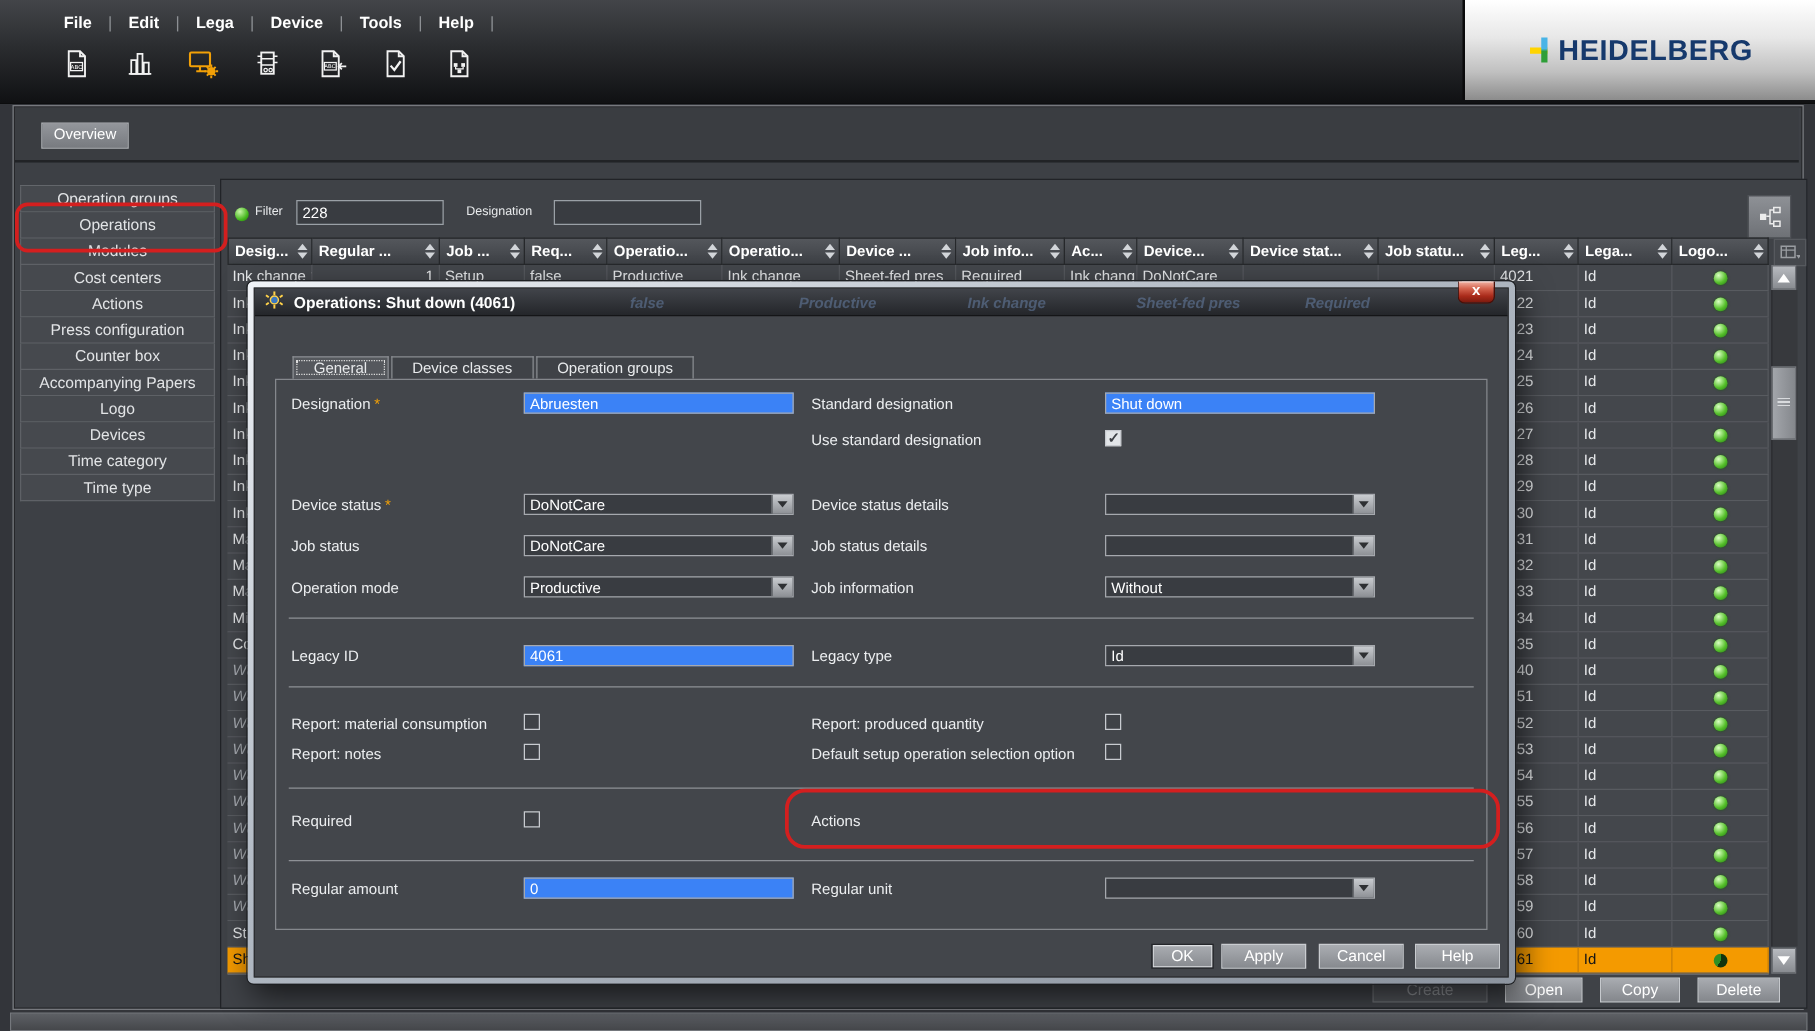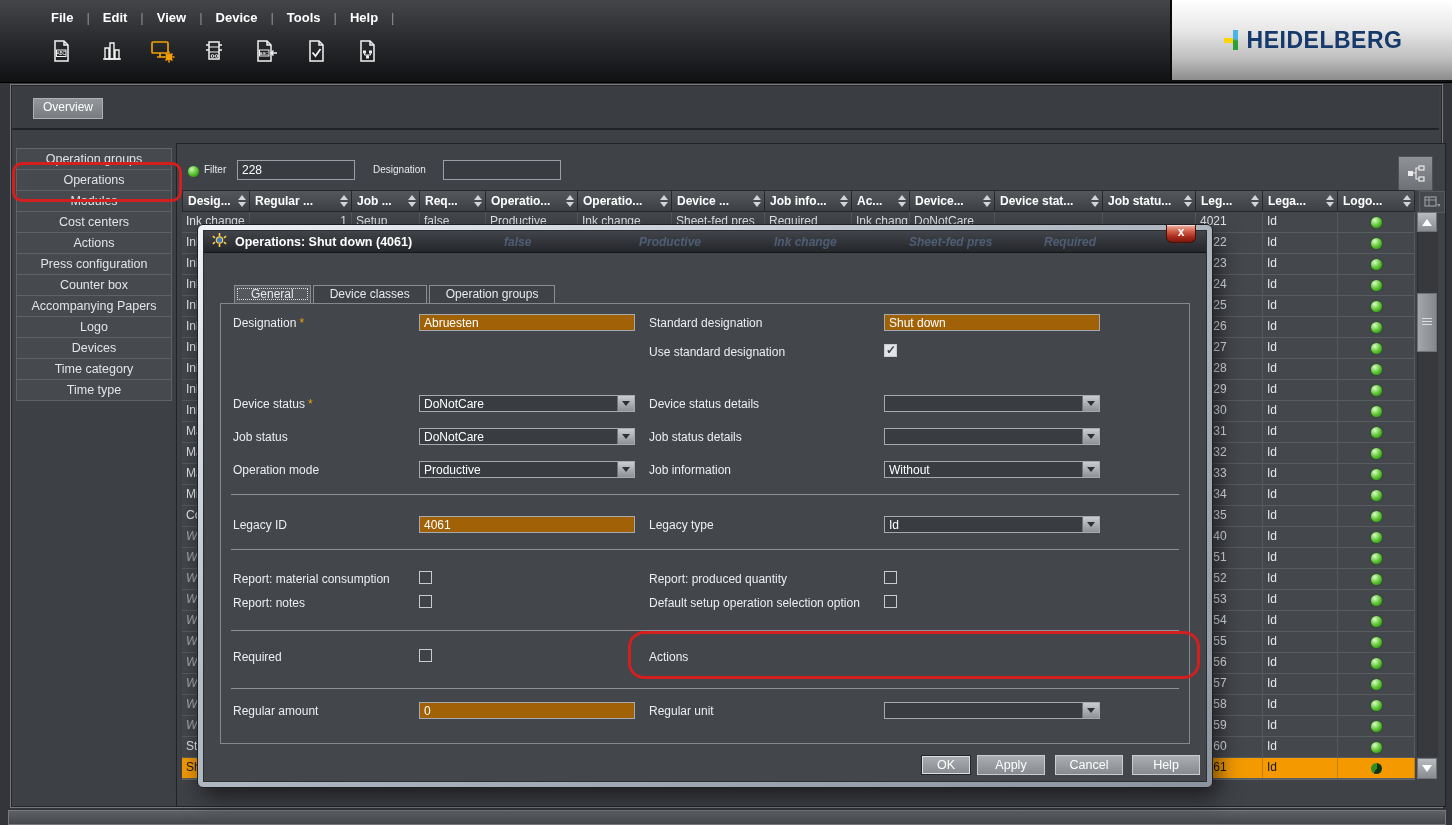--- a/index.html
+++ b/index.html
@@ -98,21 +98,21 @@
       background:linear-gradient(#f2b5a7,#d4634e 35%,#a92a1a 70%,#7b1a0e);border:1px solid #4a0f08;border-top:none;
       border-radius:0 0 6px 6px;color:#fff;font-weight:bold;font-size:12px;text-align:center;line-height:15px;
       box-shadow:inset 0 1px 0 rgba(255,255,255,.55);}
   .tabs{position:absolute;left:30px;top:54px;display:flex;}
   .tab{height:18px;box-sizing:border-box;line-height:17px;padding:0 16px;margin-right:2px;
       background:#3f4247;border:1px solid #8a8d92;border-bottom:none;color:#e8eaec;font-size:12px;}
   .tab.act{background:#55585d;outline:1px dotted #dcdcdc;outline-offset:-4px;position:relative;z-index:2;}
   .dlg-panel{position:absolute;left:16px;top:72px;width:968px;height:439px;border:1px solid #85888d;background:#43464b;}
   .lbl{position:absolute;color:#eceef0;font-size:12px;white-space:nowrap;}
   .req{color:#f2a007;margin-left:3px;}
-  .txt{position:absolute;height:17px;box-sizing:border-box;background:#a16207;border:1px solid #a6a9ae;
+  .txt{position:absolute;height:17px;box-sizing:border-box;background:#3b82f6;border:1px solid #a6a9ae;
       color:#fff;padding:0 4px;font:12px "Liberation Sans",sans-serif;}
   .combo{position:absolute;height:17px;box-sizing:border-box;background:#393c41;border:1px solid #a6a9ae;}
   .combo .val{position:absolute;left:4px;top:1px;color:#fff;font-size:12px;white-space:nowrap;}
   .combo .btn{position:absolute;right:0;top:0;width:16px;height:15px;border-left:1px solid #6f7277;
       background:linear-gradient(#c9ccd0,#8e9196);display:flex;align-items:center;justify-content:center;}
   .tri-sm{width:0;height:0;border:4px solid transparent;border-top:5px solid #2e3033;margin-top:4px;}
   .cb{position:absolute;width:13px;height:13px;box-sizing:border-box;background:#3f4247;border:1px solid #c8cbd0;}
   .cb.on{background:#e2e5e8;}
   .cb.on::after{content:"\2713";position:absolute;left:1px;top:-2px;color:#3c3f44;font-size:12px;font-weight:bold;}
   .sep-line{position:absolute;left:10px;width:948px;height:1px;background:#8e9196;}
@@ -128,21 +128,21 @@
 <body>
 
 <div id="app">
 
   <div class="topbar">
     <div class="menubar" id="menubar">
         <span class="menu-item">File</span>
         <span class="menu-sep">|</span>
         <span class="menu-item">Edit</span>
         <span class="menu-sep">|</span>
-        <span class="menu-item">View</span>
+        <span class="menu-item">Lega</span>
         <span class="menu-sep">|</span>
         <span class="menu-item">Device</span>
         <span class="menu-sep">|</span>
         <span class="menu-item">Tools</span>
         <span class="menu-sep">|</span>
         <span class="menu-item">Help</span>
         <span class="menu-sep">|</span>
       </div>
     <div class="toolbar" id="toolbar">
         <div class="tool">
@@ -875,20 +875,26 @@
 
   <div class="sbtn" style="top:212px;">
       <span class="arr-up"></span>
     </div>
   <div class="strack"></div>
   <div class="sthumb"></div>
   <div class="sbtn" style="top:758px;height:21px;">
       <span class="arr-dn"></span>
     </div>
 
+  <div class="footer-btns" id="footerbtns">
+      <div class="fbtn disabled" style="width: 92px;">Create</div>
+      <div class="fbtn" style="width: 62px;">Open</div>
+      <div class="fbtn" style="width: 64px;">Copy</div>
+      <div class="fbtn" style="width: 66px;">Delete</div>
+    </div>
 
   <div class="statusbar"></div>
 
   <div class="dialog">
     <div class="dlg-close">x</div>
     <div class="dlg-inner">
       <div class="dlg-title">
         <span>
           <svg width="15" height="14" viewBox="0 0 15 14">
             <path d="M7.5 0v3M7.5 11v3M0.8 3.2l2.2 1.6M11.9 9.2l2.2 1.6M0.8 10.8l2.2-1.6M11.9 4.8l2.2-1.6" stroke="#ffd24a" stroke-width="1.6"></path>

